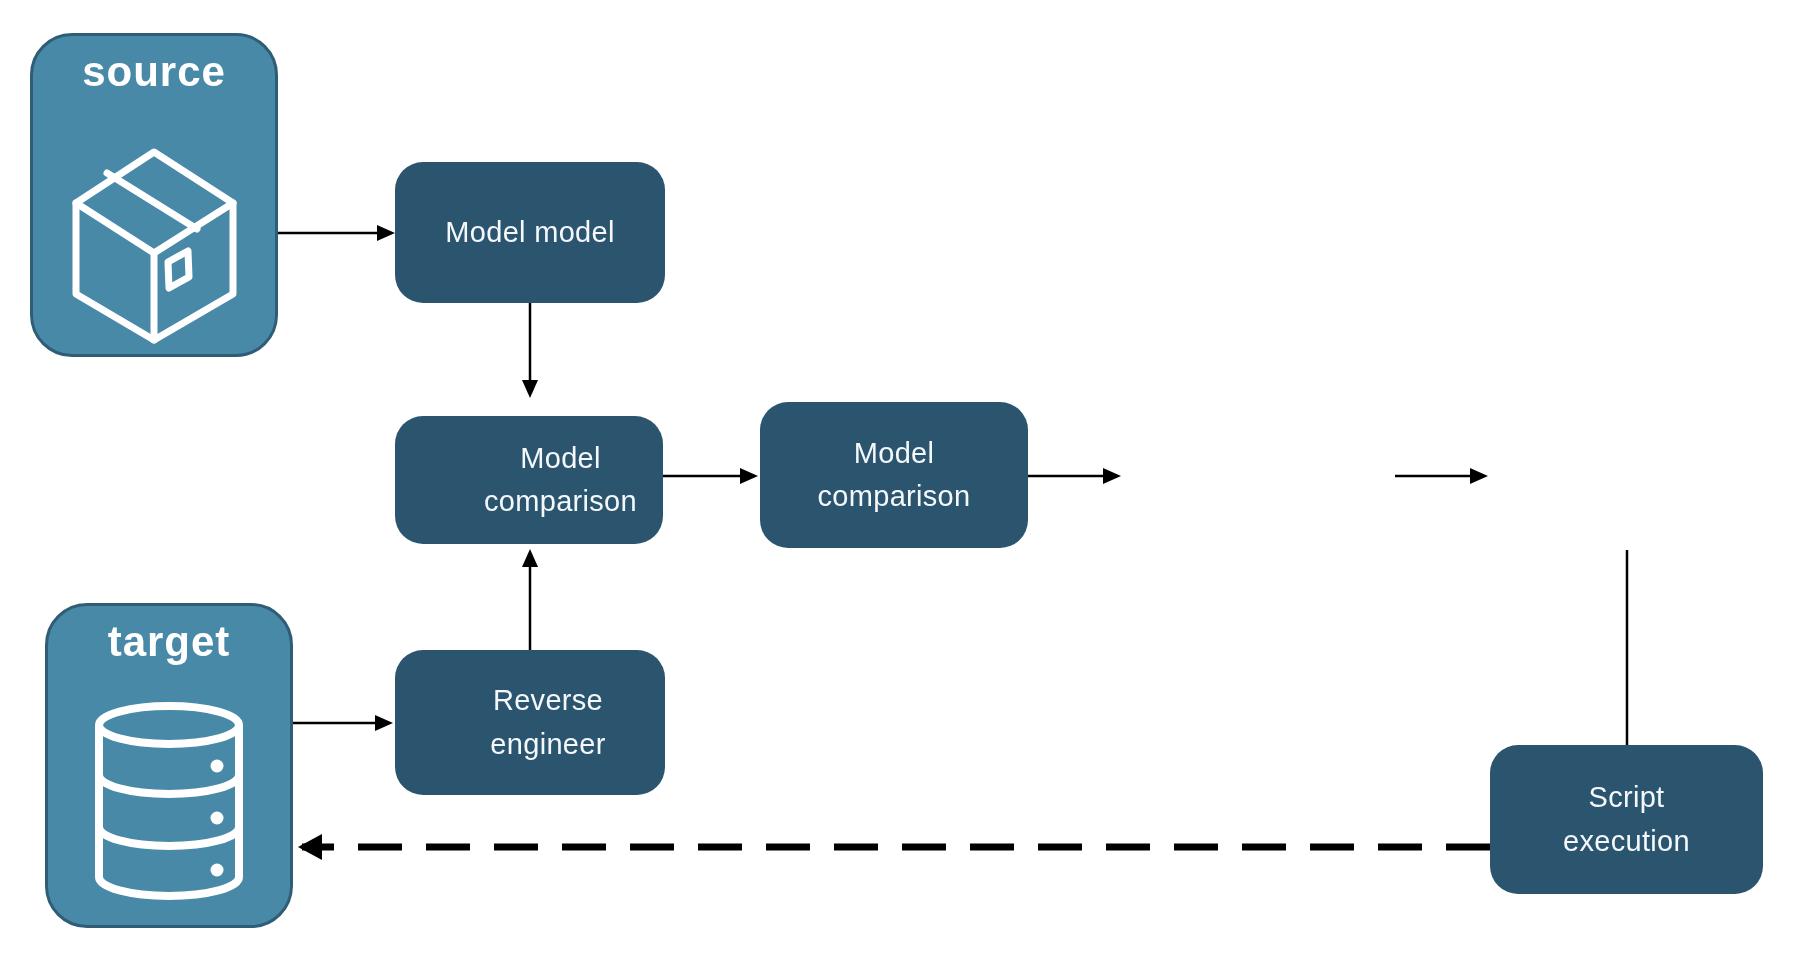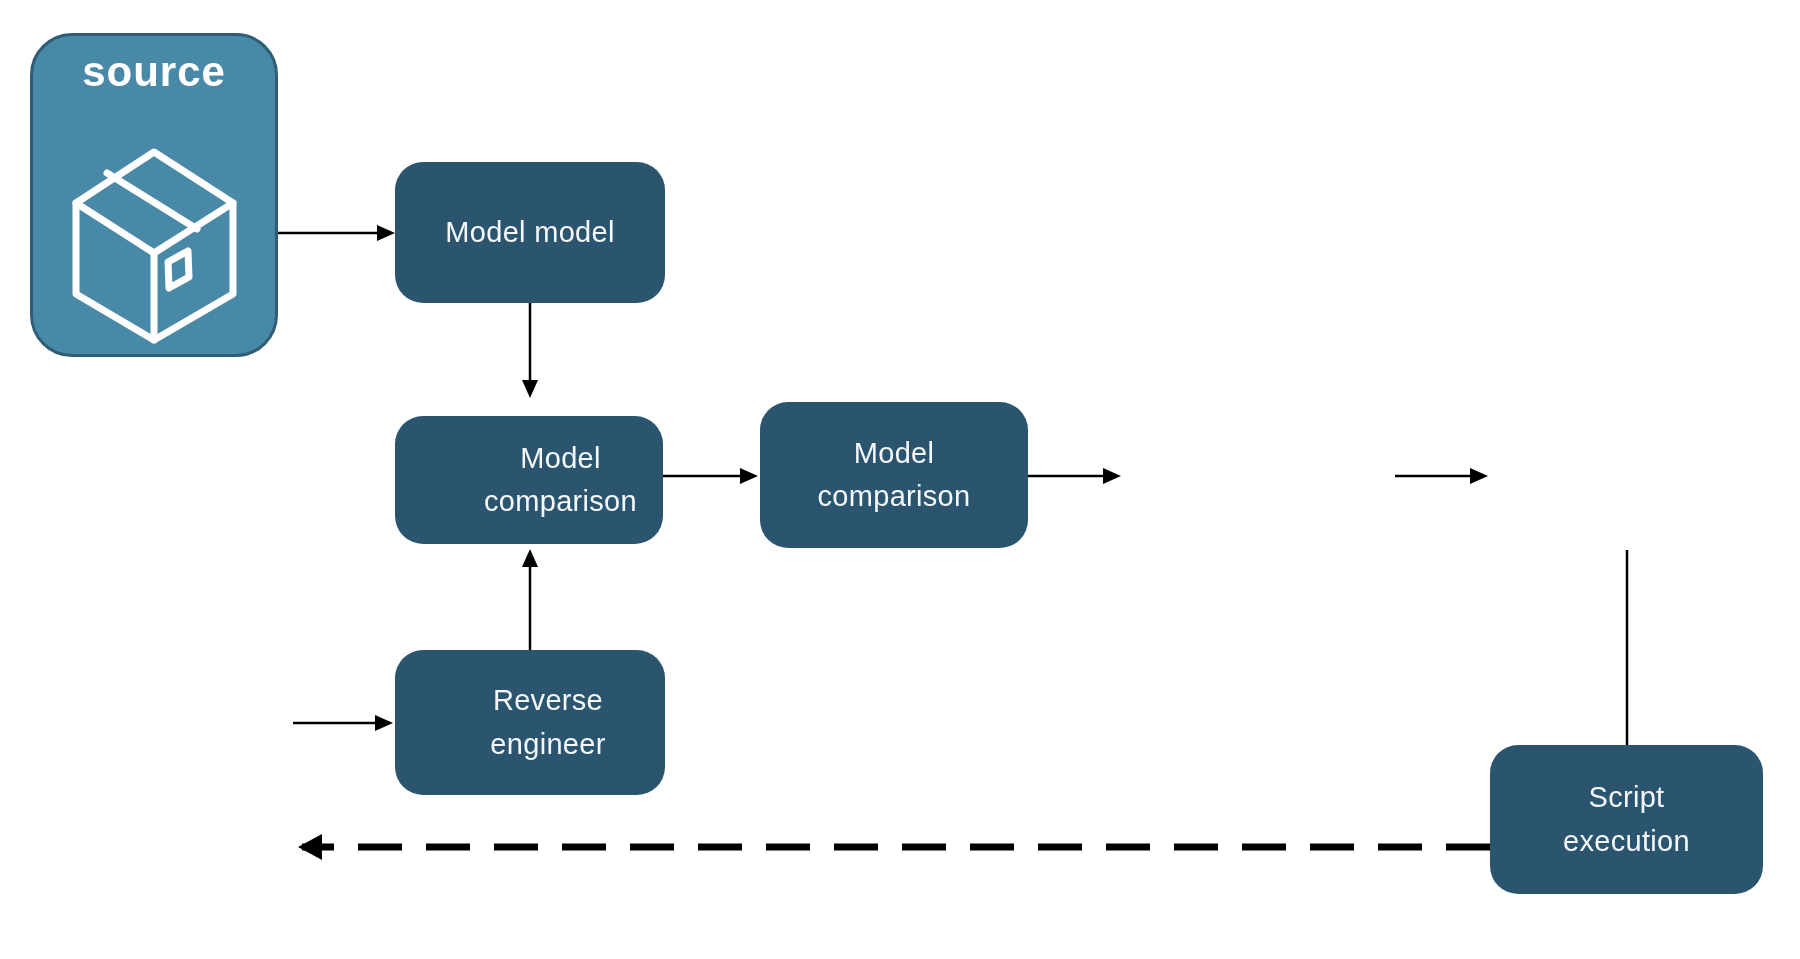--- a/index.html
+++ b/index.html
@@ -100,20 +100,36 @@
       <g stroke="#ffffff" stroke-width="7" fill="none" stroke-linejoin="round" stroke-linecap="round">
         <polygon points="82,4 161,55 82,105 4,55"></polygon>
         <path d="M 35 25 L 125 81"></path>
         <path d="M 4 55 L 4 146 L 82 192 L 161 146 L 161 55"></path>
         <path d="M 82 105 L 82 192"></path>
         <polygon points="96,114 116,103 117,129 97,140"></polygon>
       </g>
     </svg>
   </div>
 
+  <div class="container-box pos-target">
+    <div class="container-title">target</div>
+    <svg class="container-icon" width="148" height="200" viewBox="0 0 148 200" xmlns="http://www.w3.org/2000/svg">
+      <g stroke="#ffffff" stroke-width="8" fill="none">
+        <ellipse cx="74" cy="23" rx="70" ry="19"></ellipse>
+        <path d="M 4 23 L 4 175 A 70 19 0 0 0 144 175 L 144 23"></path>
+        <path d="M 4 73 A 70 19 0 0 0 144 73"></path>
+        <path d="M 4 125 A 70 19 0 0 0 144 125"></path>
+      </g>
+      <g fill="#ffffff">
+        <circle cx="122" cy="64" r="6.5"></circle>
+        <circle cx="122" cy="116" r="6.5"></circle>
+        <circle cx="122" cy="168" r="6.5"></circle>
+      </g>
+    </svg>
+  </div>
 
   <div class="node pos-load-model">
     <div class="node-label">Model model</div>
   </div>
 
   <div class="node pos-model-comparison">
     <div class="node-label">Model comparison</div>
   </div>
 
   <div class="node pos-model-differences">

